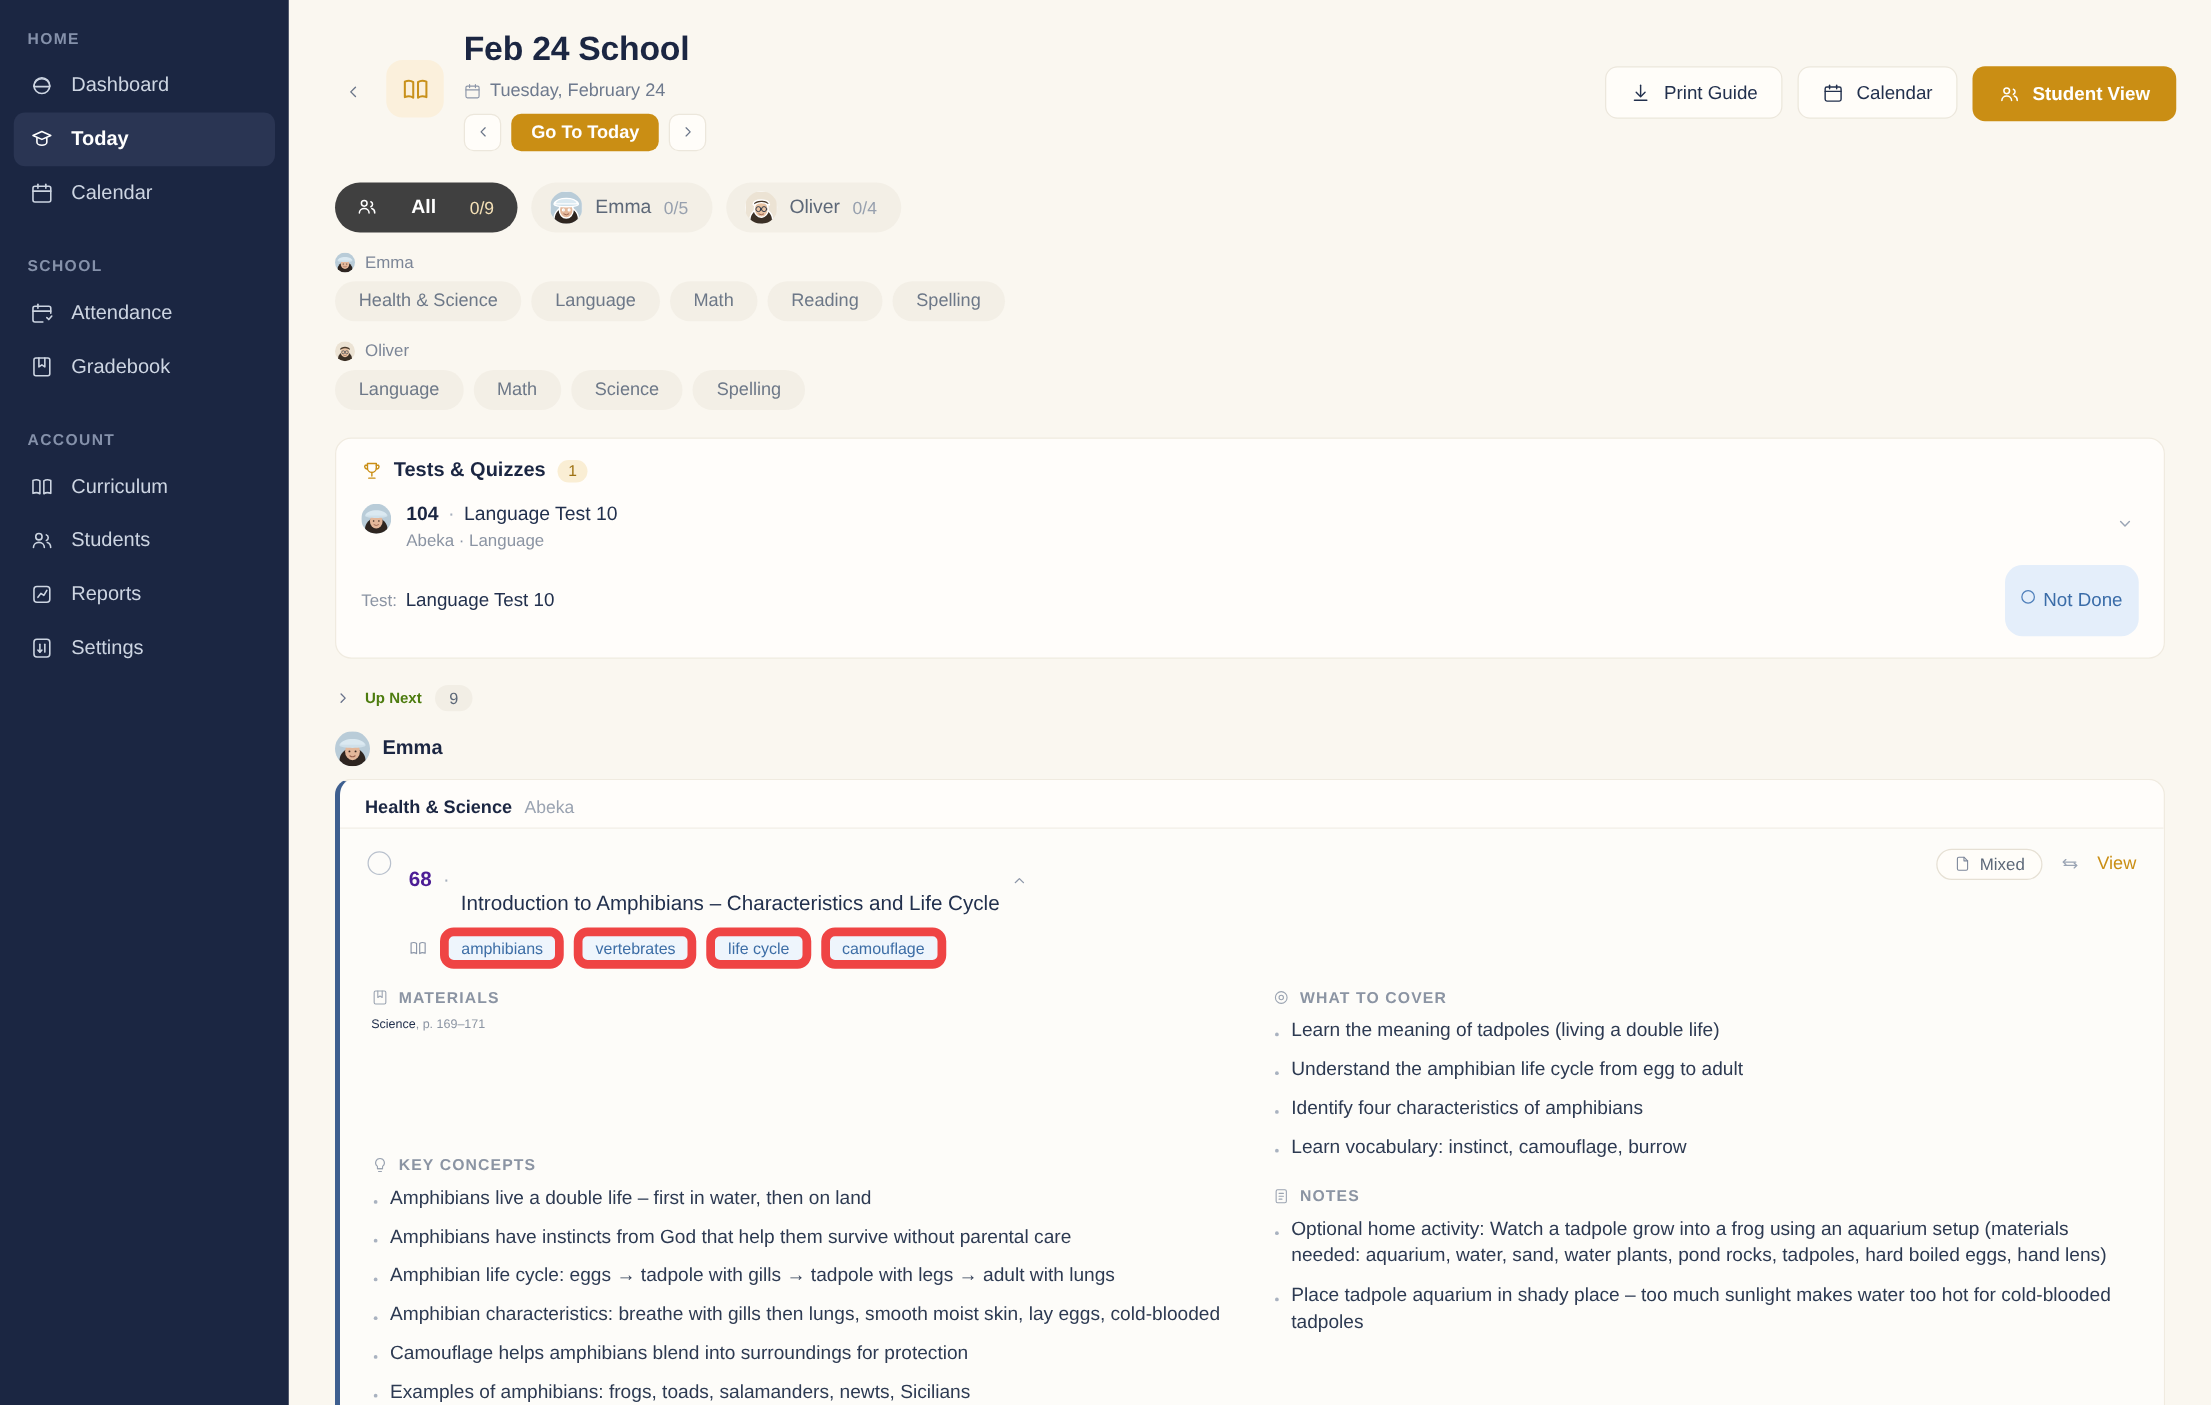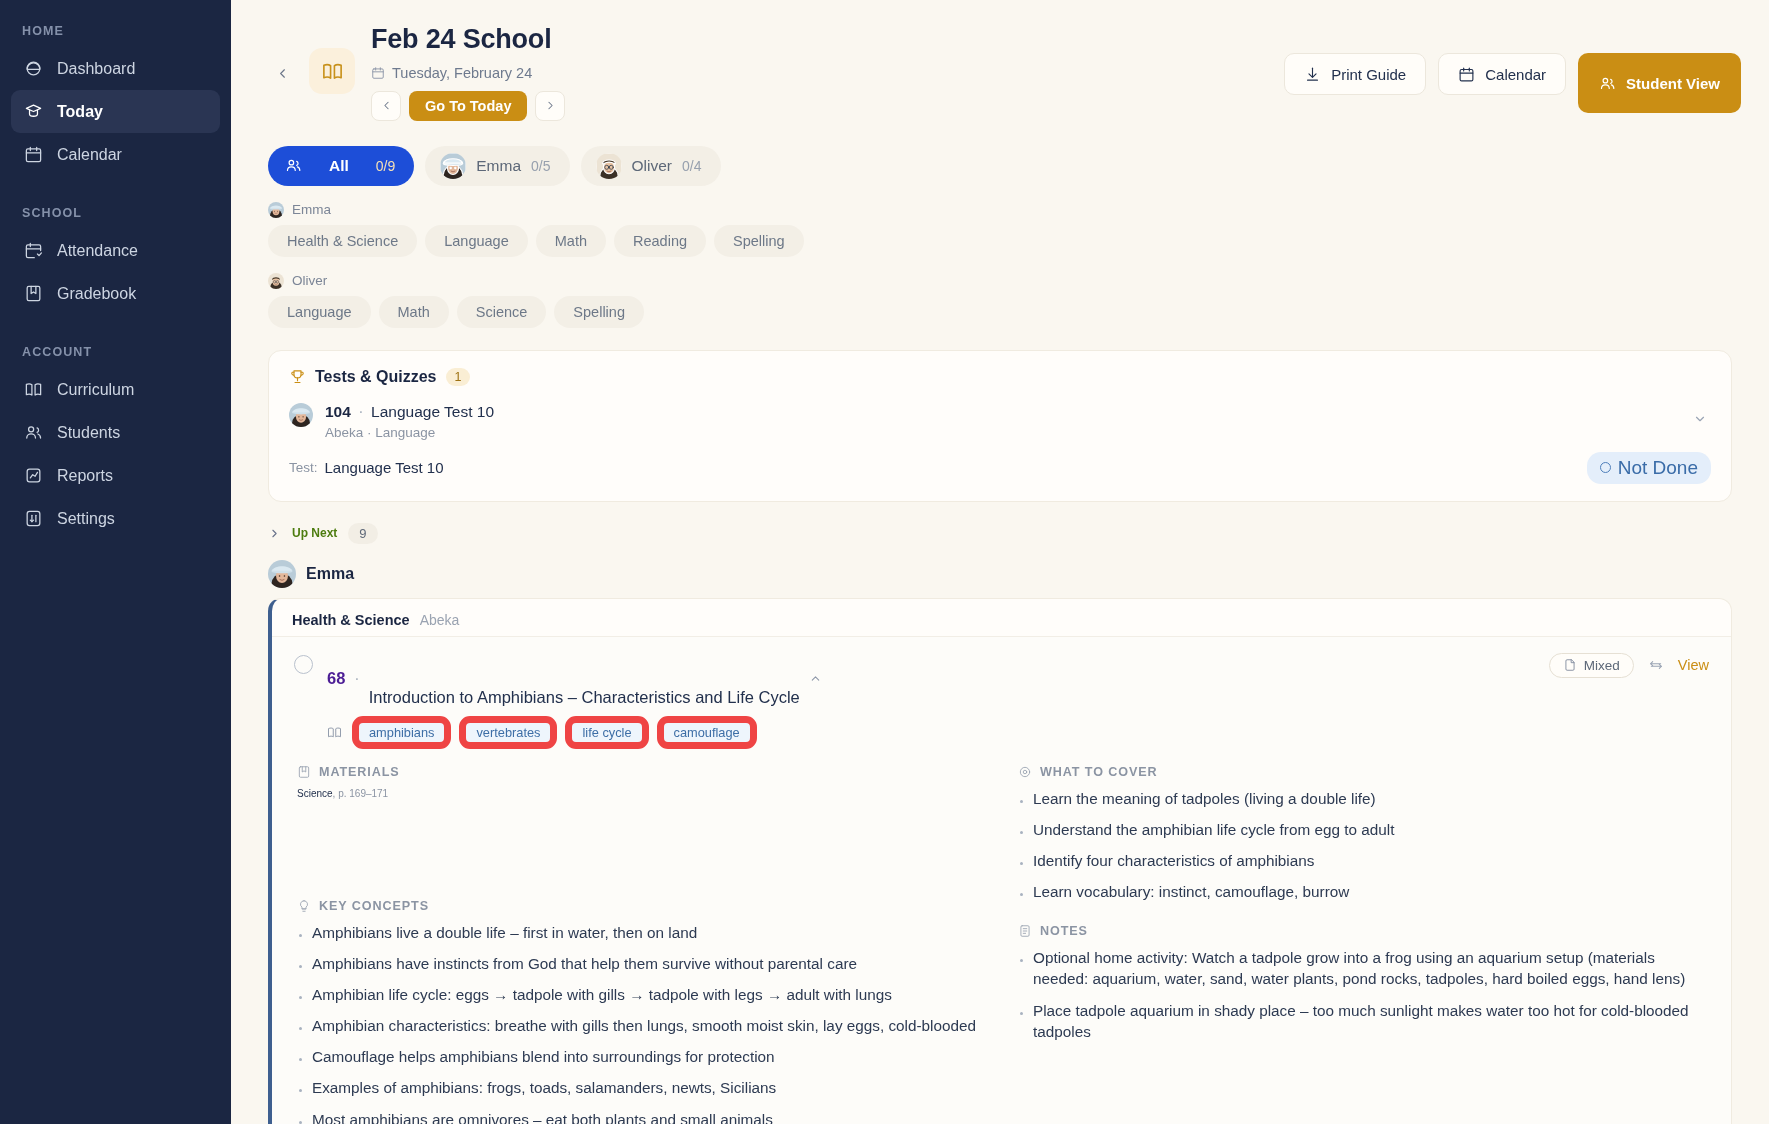--- a/index.html
+++ b/index.html
@@ -70,32 +70,32 @@
   .head-actions { position: absolute; right: 0; top: 35px; display: flex; gap: 12px; }
   .btn-outline {
     display: flex; align-items: center; gap: 10px;
     background: #fffdf9; border: 1px solid #ece7dc; border-radius: 10px;
     padding: 0 19px; height: 42px; font-size: 15px; color: #22304d; cursor: pointer;
   }
   .btn-outline svg { width: 17px; height: 17px; stroke: #22304d; fill:none; stroke-width:1.6; stroke-linecap:round; stroke-linejoin:round;}
   .btn-primary {
     display: flex; align-items: center; gap: 10px;
     background: #ca8e14; border: none; border-radius: 10px;
-    padding: 0 21px; height: 60px; font-size: 15px; color: #fff; font-weight: 600; cursor: pointer;
+    padding: 0 21px; height: 44px; font-size: 15px; color: #fff; font-weight: 600; cursor: pointer;
   }
   .btn-primary svg { width: 17px; height: 17px; stroke: #fff; fill:none; stroke-width:1.7; stroke-linecap:round; stroke-linejoin:round;}
 
   
   .student-tabs { display: flex; gap: 11px; margin-top: 25px; margin-left: 9px; }
   .stab {
     display: flex; align-items: center; gap: 10px; height: 40px;
     padding: 0 19px 0 15px; border-radius: 20px; background: #f3efe6; cursor: pointer;
     font-size: 15.5px; color: #5d6878;
   }
-  .stab.active { background: #1d4ed8; color: #fff; font-weight: 600; padding-left: 17px; gap: 27px;}
+  .stab.active { background: #404040; color: #fff; font-weight: 600; padding-left: 17px; gap: 27px;}
   .stab .cnt { font-size: 14px; color: #97a0ae; }
   .stab.active .cnt { color: #f4e0b6; font-weight: 500; }
   .stab svg { width: 17px; height: 17px; stroke: #fff; fill:none; stroke-width:1.7; stroke-linecap:round; stroke-linejoin:round;}
   .av { width: 26px; height: 26px; border-radius: 50%; flex: 0 0 26px; overflow:hidden; }
   .av-sm { width: 16px; height: 16px; border-radius: 50%; flex: 0 0 16px; overflow:hidden;}
   .av-md { width: 24px; height: 24px; border-radius: 50%; flex: 0 0 24px; overflow:hidden;}
   .av-lg { width: 28px; height: 28px; border-radius: 50%; flex: 0 0 28px; overflow:hidden;}
   .av svg, .av-sm svg, .av-md svg, .av-lg svg { width: 100%; height: 100%; display:block; }
 
   
@@ -121,23 +121,23 @@
   .test-num { font-size: 15.5px; font-weight: 700; color: #1b2642; }
   .test-title { font-size: 15.5px; color: #22304d; }
   .test-sep { color: #a7b0bd; padding: 0 3px; }
   .test-sub { font-size: 13.5px; color: #8b94a3; margin-top: 4px; }
   .chev-down { position: absolute; right: 24px; top: 22px; color: #9aa4b4; cursor:pointer;}
   .chev-down svg { width: 14px; height: 14px; stroke: currentColor; fill:none; stroke-width:2; stroke-linecap:round; stroke-linejoin:round;}
   .test-foot { display: flex; align-items: center; padding: 12px 20px 17px 20px; }
   .test-foot .lbl { font-size: 13.5px; color: #8b94a3; margin-right: 7px; }
   .test-foot .val { font-size: 15px; color: #22304d; }
   .status-pill {
-    margin-left: auto; display: flex; align-items: center; gap: 7px;
-    background: #e4eefa; color: #3a6ca8; font-size: 19px;
-    padding: 5px 13px; border-radius: 14px;
+    margin-left: auto; display: flex; gap: 7px;
+    background: #e4eefa; color: #3a6ca8; font-size: 15px;
+    padding: 20px 13px; border-radius: 14px;
   }
   .status-pill .ring { width: 11px; height: 11px; border-radius: 50%; border: 1.6px solid #4f7fba; }
 
   
   .upnext { display: flex; align-items: center; gap: 11px; margin: 21px 0 0 9px; cursor: pointer;}
   .upnext .cv { color: #67718a; display:flex; }
   .upnext .cv svg { width: 13px; height: 13px; stroke: currentColor; fill:none; stroke-width:2; stroke-linecap:round; stroke-linejoin:round;}
   .upnext .t { font-size: 12px; font-weight: 700; color: #4d7c0f; }
   .group-student { display: flex; align-items: center; gap: 10px; margin: 16px 0 10px 9px; }
   .group-student .nm { font-size: 16px; font-weight: 700; color: #1b2642; }

